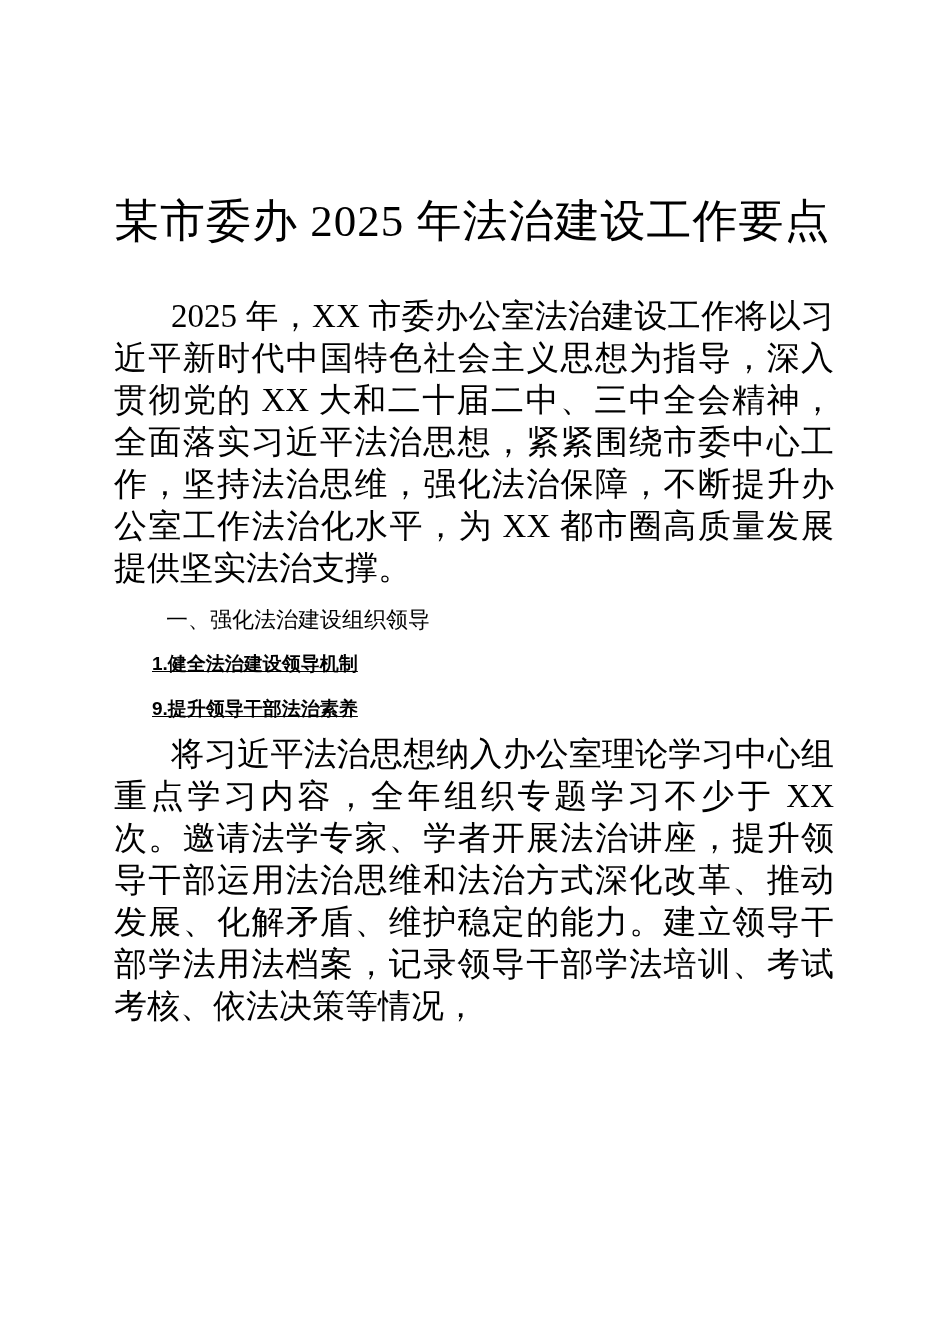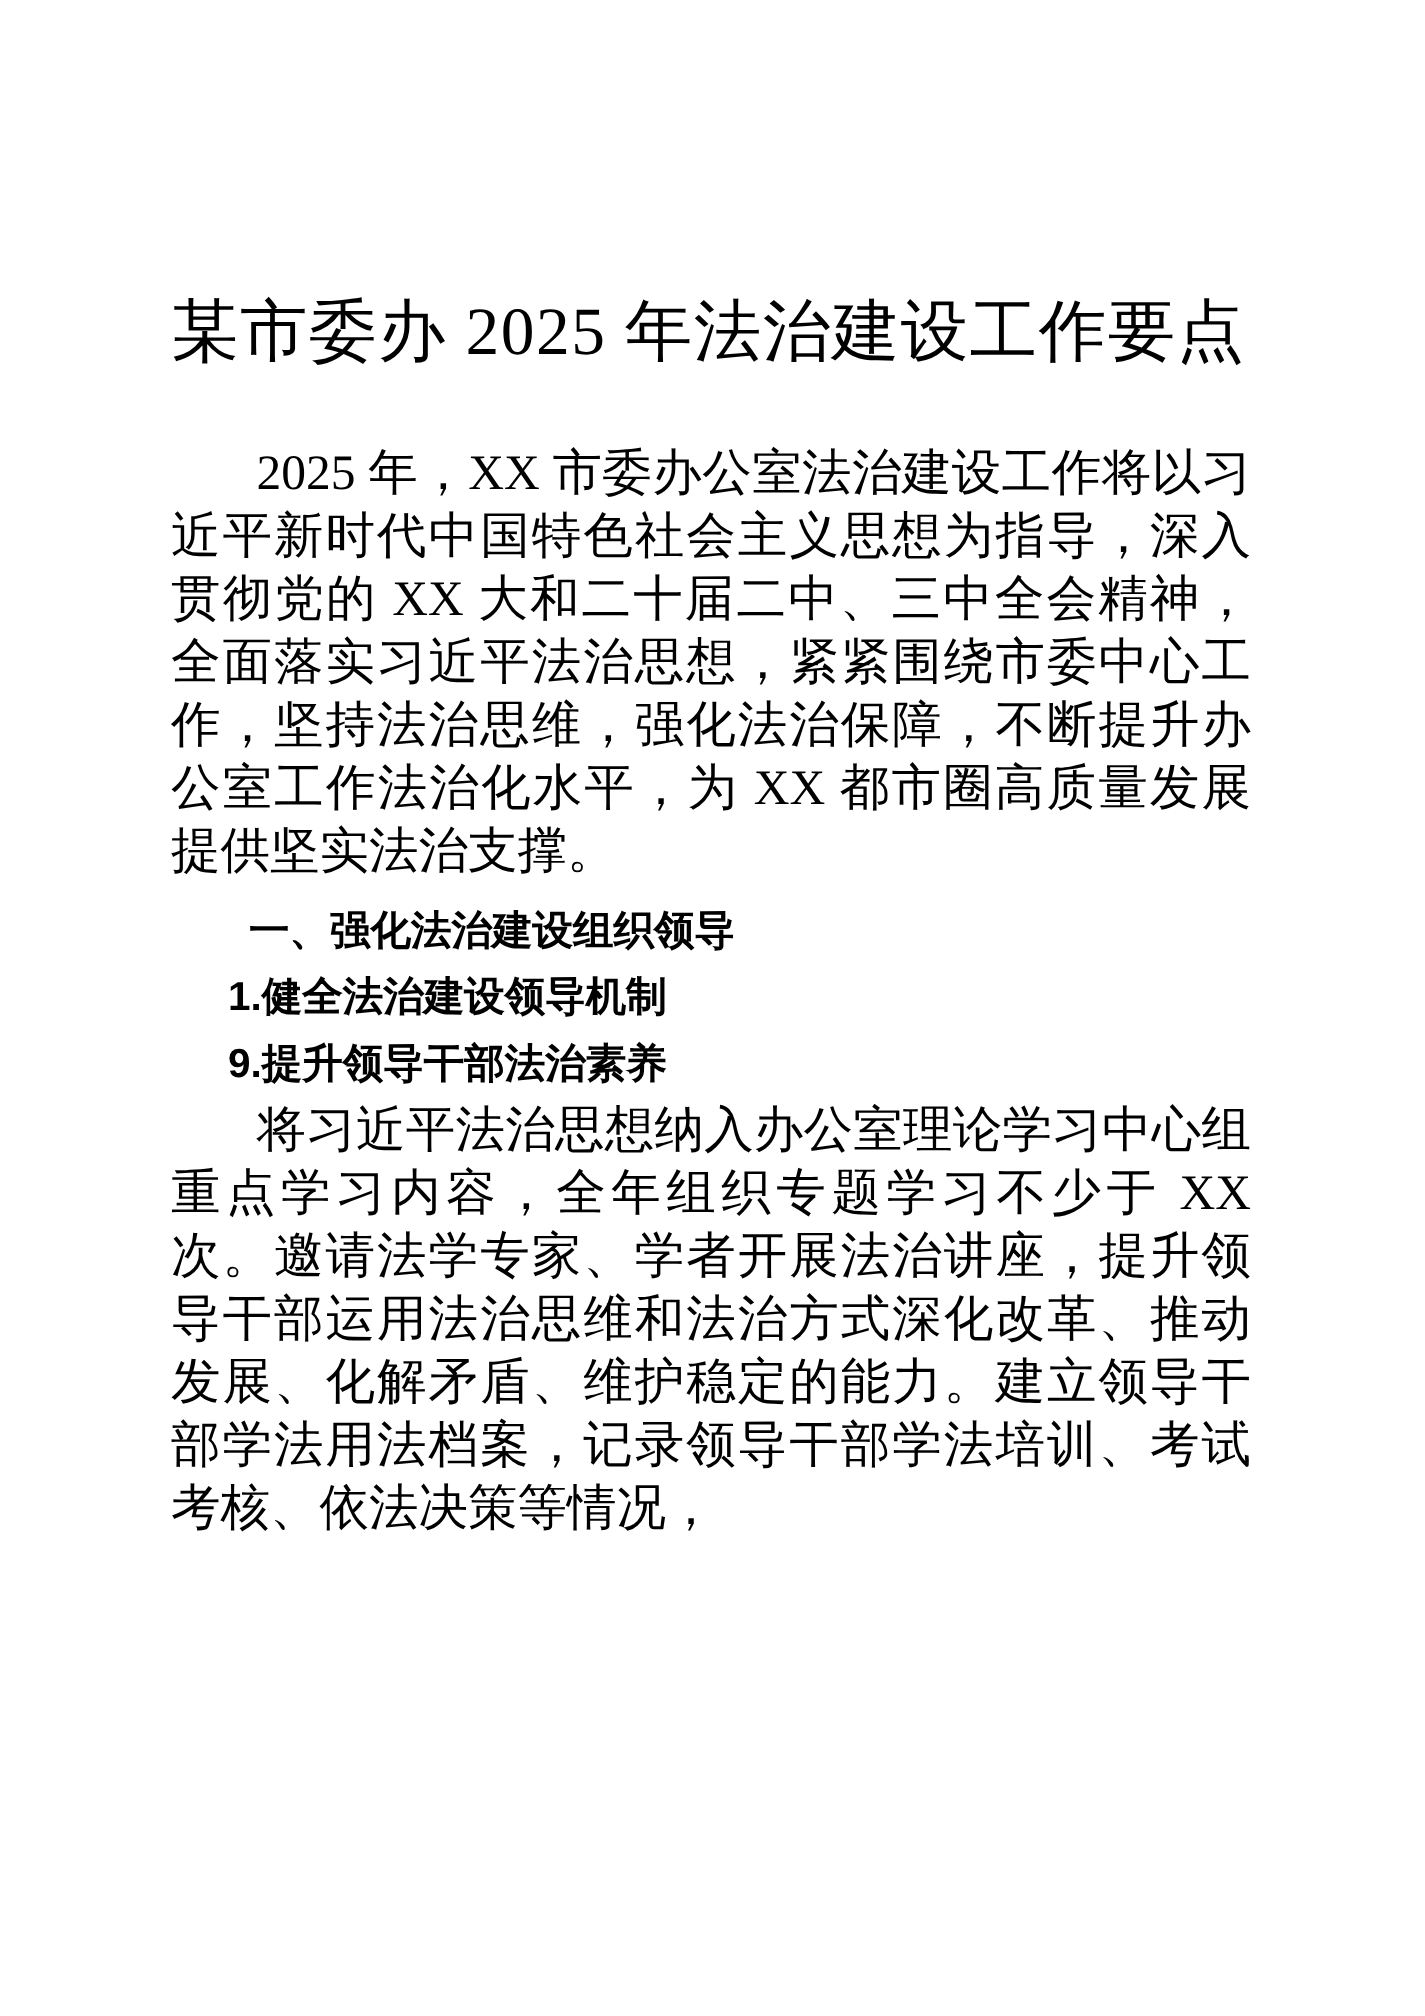--- a/index.html
+++ b/index.html
@@ -33,33 +33,34 @@
     font-family: "Liberation Serif", serif;
     font-size: 33px;
     line-height: 42px;
     text-align: justify;
     text-indent: 57px;
     margin: 0;
     word-break: break-all;
   }
   h2.section-heading {
     font-family: "Liberation Sans", sans-serif;
-    font-weight: bold;
-    font-size: 27px;
+    font-weight: normal;
+    font-size: 22px;
     line-height: 42px;
     text-indent: 52px;
     margin: 10px 0 0 0;
   }
   h3.sub-heading {
     font-family: "Liberation Sans", sans-serif;
     font-weight: bold;
-    font-size: 27px;
+    font-size: 19px;
     line-height: 42px;
     text-indent: 38px;
     margin: 2px 0 3px 0;
+    text-decoration: underline;
   }
 </style>
 </head>
 <body>
 
 <div class="page">
 
   <h1 class="doc-title">某市委办 2025 年法治建设工作要点</h1>
 
   <p class="body-para">2025 年，XX 市委办公室法治建设工作将以习近平新时代中国特色社会主义思想为指导，深入贯彻党的 XX 大和二十届二中、三中全会精神，全面落实习近平法治思想，紧紧围绕市委中心工作，坚持法治思维，强化法治保障，不断提升办公室工作法治化水平，为 XX 都市圈高质量发展提供坚实法治支撑。</p>

